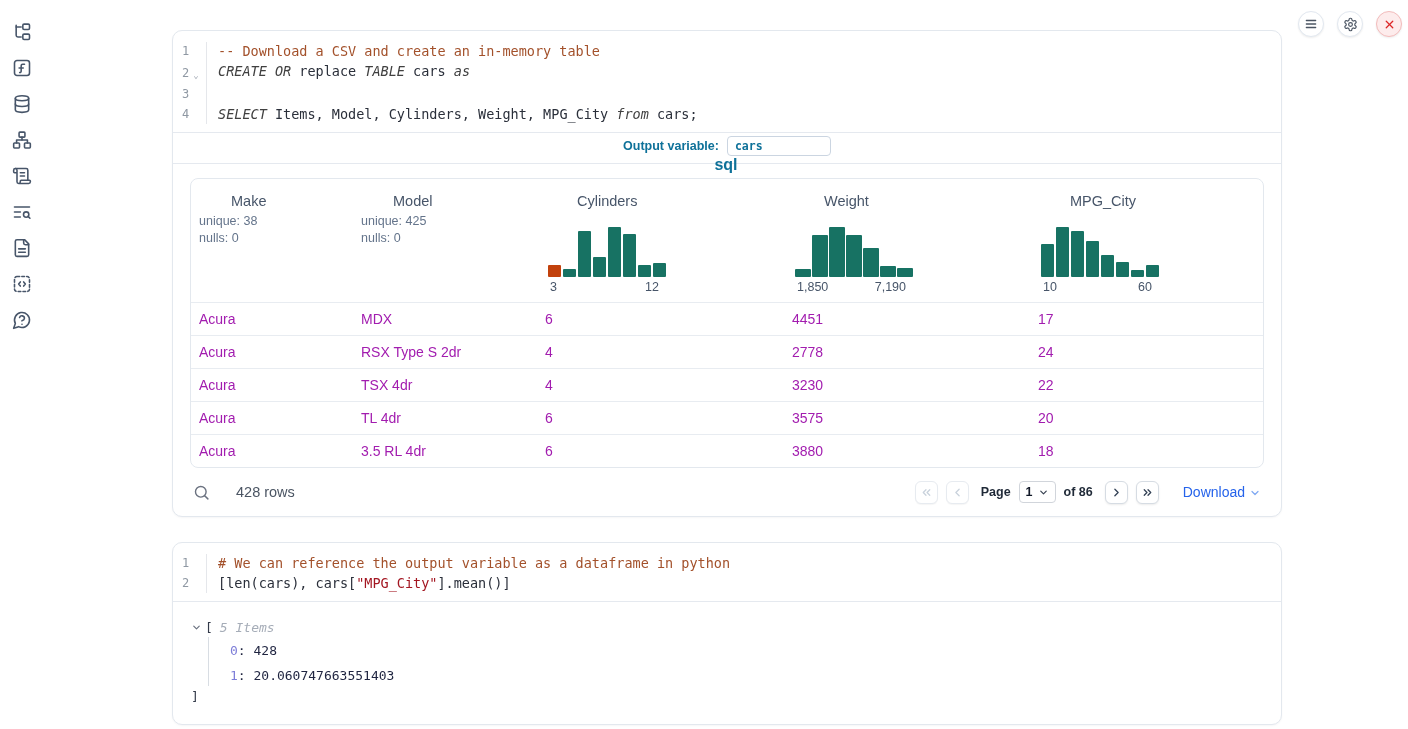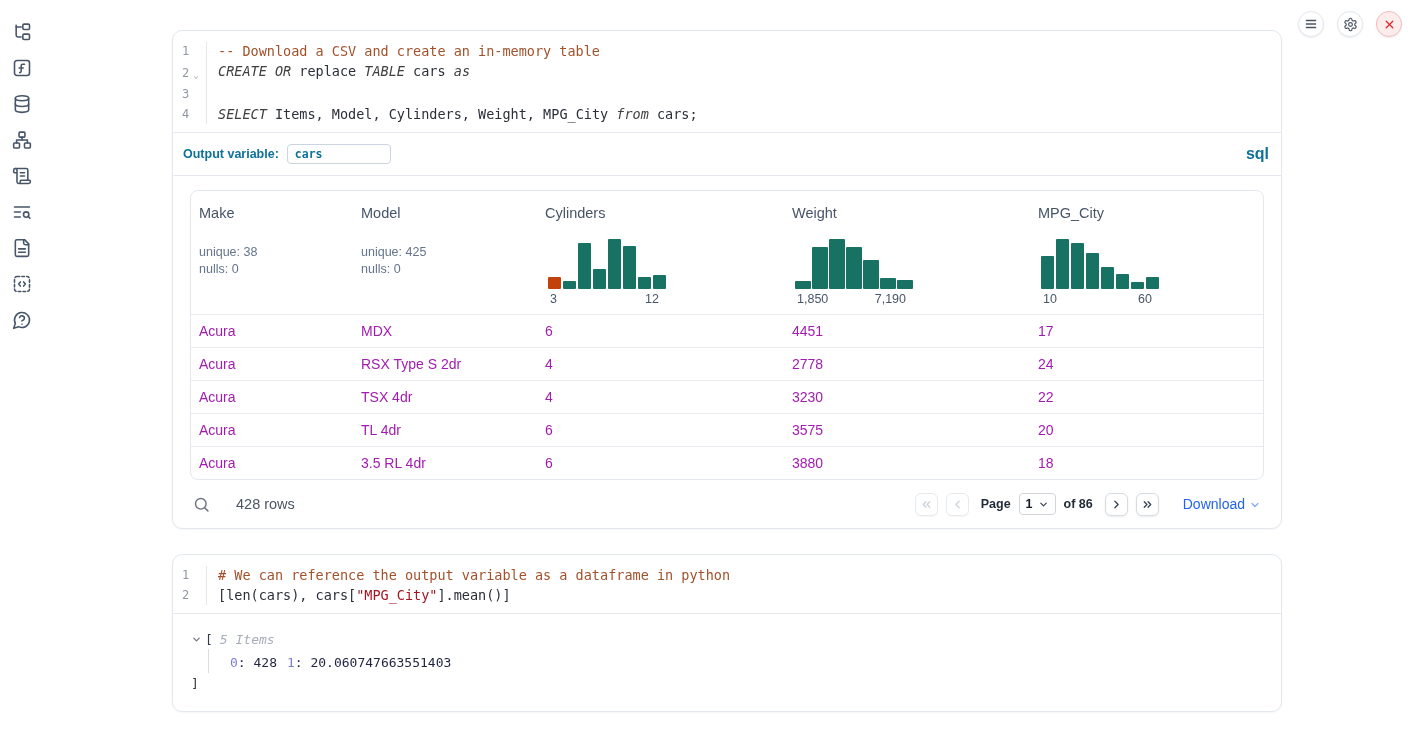--- a/index.html
+++ b/index.html
@@ -34,34 +34,34 @@
     border-right:1px solid #e5e7eb; display:flex; align-items:center; }
   .fold { color:#9ca3af; font-size:9px; margin-left:4px; margin-top:4px; }
   .code-text { padding-left:11px; white-space:pre; }
   .tok-kw { color:#404040;font-style:italic; }
   .tok-comment { color:#a3512b; }
   .tok-str { color:#a31621; }
   .tok-plain { color:#2a2f3a; }
 
   
   .outvar-row { display:flex; align-items:center; justify-content:space-between;
-    border-top:1px solid #e5e9ef; border-bottom:1px solid #e5e9ef; padding:3px 10px; height:44px; }
+    border-top:1px solid #e5e9ef; border-bottom:1px solid #e5e9ef; padding:3px 10px; height:32px;flex-direction:column; }
   .outvar-left { display:flex; align-items:center; }
   .outvar-label { color:#0e7199; font-weight:bold; font-size:12.5px; }
   .outvar-input { margin-left:8px; width:104px; height:20px; border:1px solid #cbd5e1; border-radius:4px;
     font-family:"DejaVu Sans Mono", monospace; font-size:11.5px; font-weight:bold; color:#0e7199; padding:0 7px; outline:none; }
   .lang-badge { color:#0e7199; font-weight:bold; font-size:16px; padding-right:2px; }
 
   
   .cell-output { padding:14px 17px 0; }
   .data-table-card { border:1px solid #e3e8ee; border-radius:8px; overflow:hidden; }
   .table-header { display:grid; grid-template-columns:162px 184px 247px 246px 1fr; height:123px; }
   .th { padding:14px 8px 8px; display:flex; flex-direction:column; cursor:pointer; }
-  .col-title { font-size:14.5px; color:#475569; }
-  .col-stats { margin-top:23px; font-size:12.5px; color:#64748b; line-height:17px; }
+  .col-title { font-size:14.5px; color:#475569;margin-left:32px; }
+  .col-stats { margin-top:4px; font-size:12.5px; color:#64748b; line-height:17px; }
   .hist { margin-top:auto; width:118px; margin-left:3px; }
   .hist-bars { display:flex; align-items:flex-end; gap:1.5px; height:50px; }
   .hist-bar { flex:1; background:#177263; border-radius:1px; min-height:2px; }
   .hist-bar.orange { background:#c2410c; }
   .hist-labels { display:flex; justify-content:space-between; font-size:12.5px; color:#475569; padding:3px 7px 0 2px; }
 
   .tr { display:grid; grid-template-columns:162px 184px 247px 246px 1fr; border-top:1px solid #e8ecf1;
     height:33px; align-items:center; }
   .td { padding-left:8px; font-size:14px; color:#a21caf; }
 
@@ -83,21 +83,21 @@
   .download-btn .chev { color:#7fa8f2; margin-top:2px; }
 
   
   .py-output { border-top:1px solid #e5e9ef; padding:15px 18px 18px;
     font-family:"DejaVu Sans Mono", monospace; font-size:13px; color:#1f2440; }
   .tree-head { display:flex; align-items:center; height:20px; }
   .tree-chevron { background:none; border:none; padding:0; color:#6b7280; cursor:pointer; width:14px; }
   .bracket { color:#333a49; }
   .items-label { color:#a6adb8; font-style:italic; margin-left:7px; }
   .tree-items { margin-left:17px; border-left:1px solid #d8dde3; padding:6px 0 3px 21px;
-    display:flex; flex-direction:row; gap:10px; }
+    display:flex; flex-direction:column; gap:10px; }
   .tkey { color:#7d7dd8; }
   .tsep, .tval { color:#1f2440; }
   .close-bracket { height:20px; display:flex; align-items:center; }
 </style>
 </head>
 <body>
 
 <nav class="sidebar">
   <button class="side-btn">
     <svg width="20" height="20" viewBox="0 0 24 24" fill="none" stroke="currentColor" stroke-width="1.9" stroke-linecap="round" stroke-linejoin="round">

